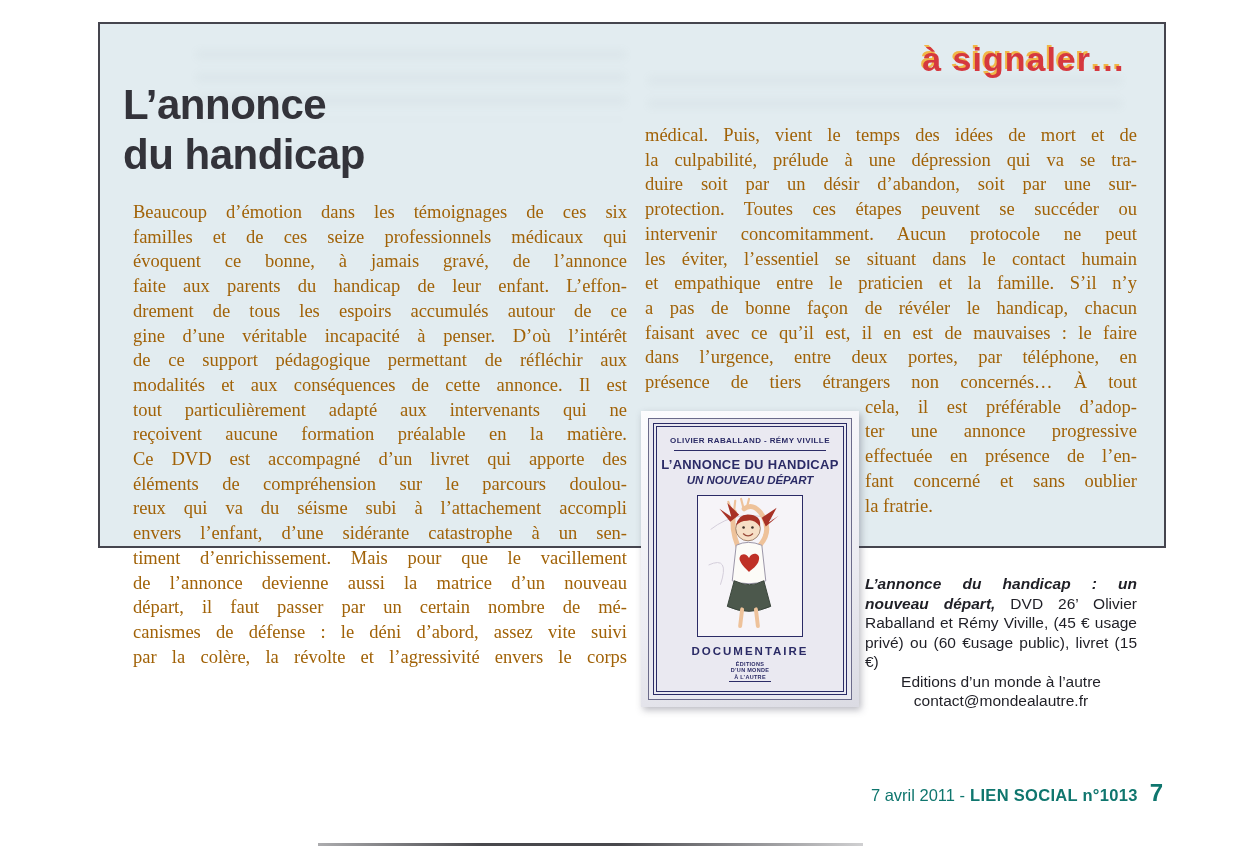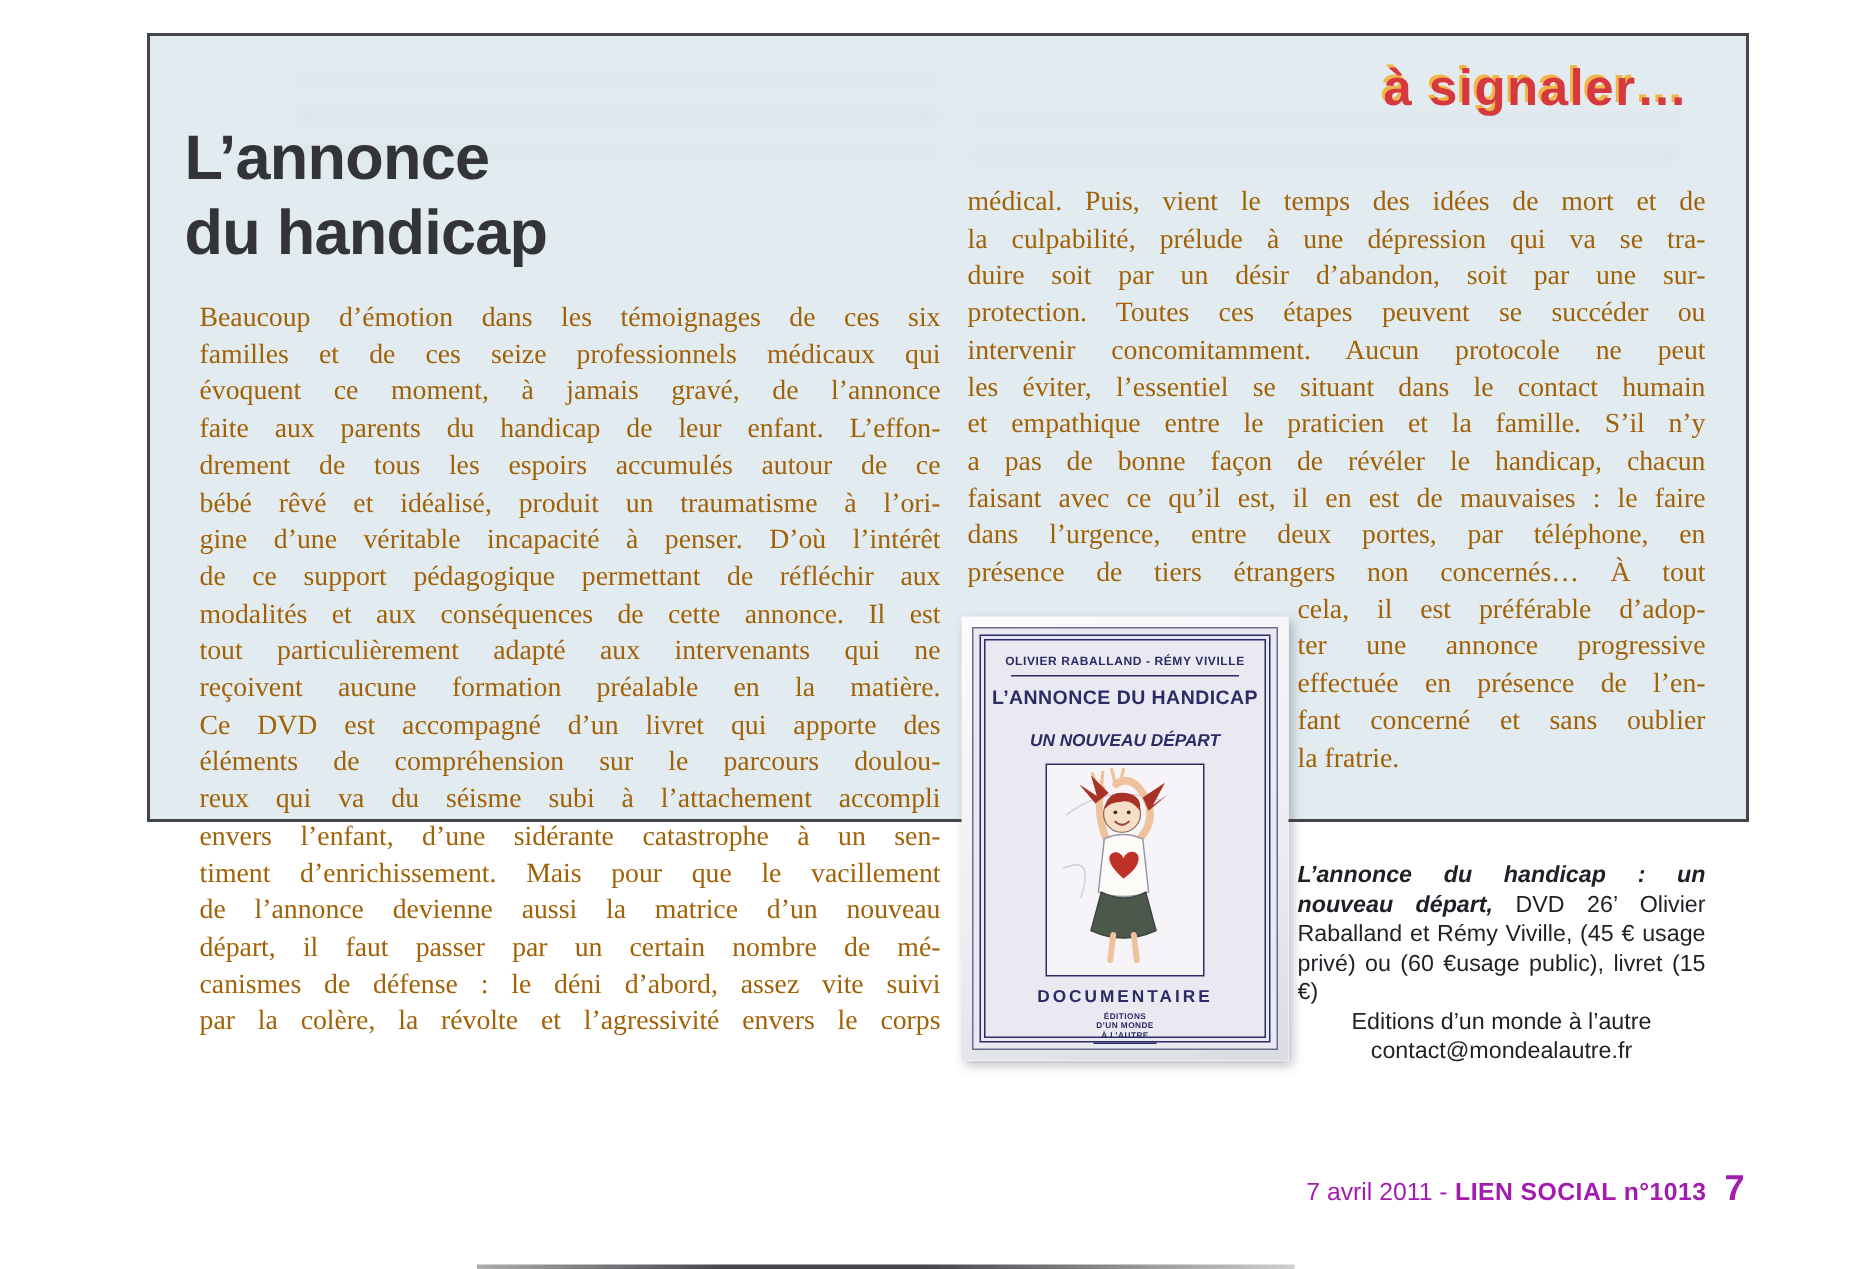--- a/index.html
+++ b/index.html
@@ -65,21 +65,21 @@
     height:100%; box-sizing:border-box;
     border:1px solid #2b2b66; padding:2px;
   }
   .dvd-frame-inner {
     height:100%; box-sizing:border-box;
     border:1px solid #2b2b66; text-align:center; color:#2b2b66;
   }
   .dvd-authors  { margin-top:9px; font-size:8px; font-weight:700; letter-spacing:.4px; }
   .dvd-rule     { width:152px; height:1px; background:#2b2b66; margin:5px auto 6px; }
   .dvd-title    { font-size:13px; font-weight:700; letter-spacing:.3px; }
-  .dvd-subtitle { font-size:11.5px; font-weight:700; font-style:italic; margin-top:16px; }
+  .dvd-subtitle { font-size:11.5px; font-weight:700; font-style:italic; margin-top:2px; }
   .dvd-illustration {
     width:104px; height:140px; margin:9px auto 0;
     border:1px solid #2b2b66; background:#f6f4f8; overflow:hidden;
   }
   .dvd-genre { font-size:11.5px; font-weight:700; letter-spacing:2px; margin-top:8px; }
   .dvd-publisher { margin-top:4px; }
   .dvd-publisher span {
     display:block; font-size:5.5px; font-weight:700; line-height:6.5px; letter-spacing:.3px;
   }
   .dvd-publisher span:last-child { border-bottom:1px solid #2b2b66; width:42px; margin:0 auto; padding-bottom:1px; }
@@ -90,21 +90,21 @@
     font-size:15.5px; line-height:19.5px; color:#1f1f26;
     text-align:justify;
     margin-left:36px;
   }
   .cap-title { font-weight:700; font-style:italic; }
   .cap-block { display:block; text-align:center; }
 
   
   .footer {
     position:absolute; right:78px; top:779px;
-    display:flex; align-items:baseline; gap:5px; color:#a21caf;
+    display:flex; align-items:baseline; gap:5px; color:#0f766e;
   }
   .footer .f-date { font-size:16.5px; }
   .footer .f-mag  { font-size:16.5px; font-weight:700; letter-spacing:.3px; }
   .footer .f-page { font-size:24px; font-weight:700; margin-left:7px; }
 
   
   .scan-mark {
     position:absolute; left:318px; bottom:0; width:545px; height:3px;
     background:linear-gradient(90deg, rgba(90,90,95,.5), rgba(40,40,45,.85) 30%, rgba(40,40,45,.85) 55%, rgba(120,120,125,.35));
   }
@@ -120,24 +120,23 @@
   <div class="section-label">à signaler…</div>
 
   <h1 class="article-title" style="margin:0;">
     <span>L’annonce</span>
     <span>du handicap</span>
   </h1>
 
   <div class="col-left">
       <div class="jline">Beaucoup d’émotion dans les témoignages de ces six</div>
       <div class="jline">familles et de ces seize professionnels médicaux qui</div>
-      <div class="jline">évoquent ce moment, à jamais gravé, de l’annonce</div>
+      <div class="jline">évoquent ce bonne, à jamais gravé, de l’annonce</div>
       <div class="jline">faite aux parents du handicap de leur enfant. L’effon-</div>
       <div class="jline">drement de tous les espoirs accumulés autour de ce</div>
-      <div class="jline">bébé rêvé et idéalisé, produit un traumatisme à l’ori-</div>
       <div class="jline">gine d’une véritable incapacité à penser. D’où l’intérêt</div>
       <div class="jline">de ce support pédagogique permettant de réfléchir aux</div>
       <div class="jline">modalités et aux conséquences de cette annonce. Il est</div>
       <div class="jline">tout particulièrement adapté aux intervenants qui ne</div>
       <div class="jline">reçoivent aucune formation préalable en la matière.</div>
       <div class="jline">Ce DVD est accompagné d’un livret qui apporte des</div>
       <div class="jline">éléments de compréhension sur le parcours doulou-</div>
       <div class="jline">reux qui va du séisme subi à l’attachement accompli</div>
       <div class="jline">envers l’enfant, d’une sidérante catastrophe à un sen-</div>
       <div class="jline">timent d’enrichissement. Mais pour que le vacillement</div>

